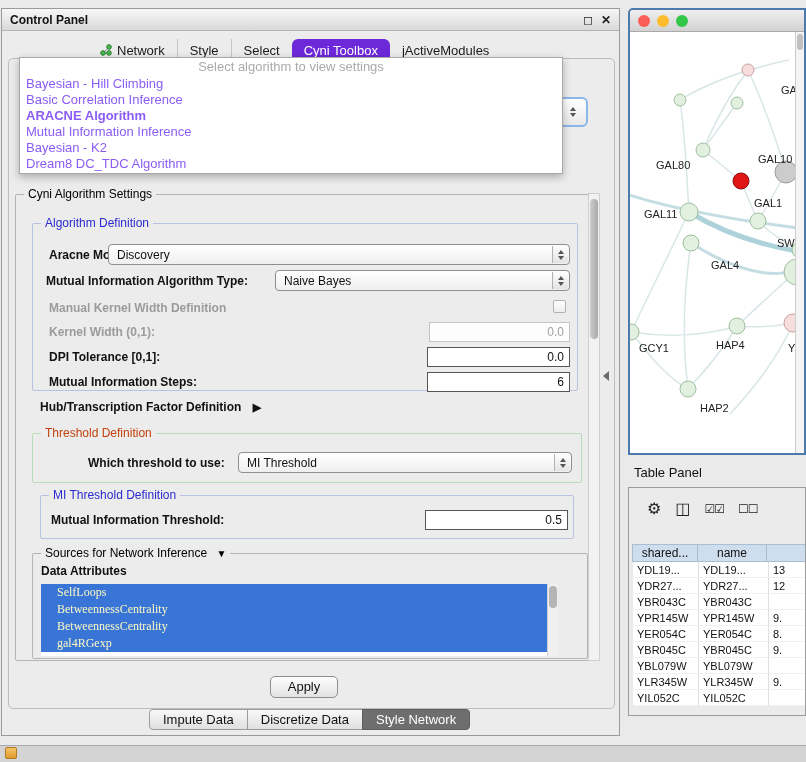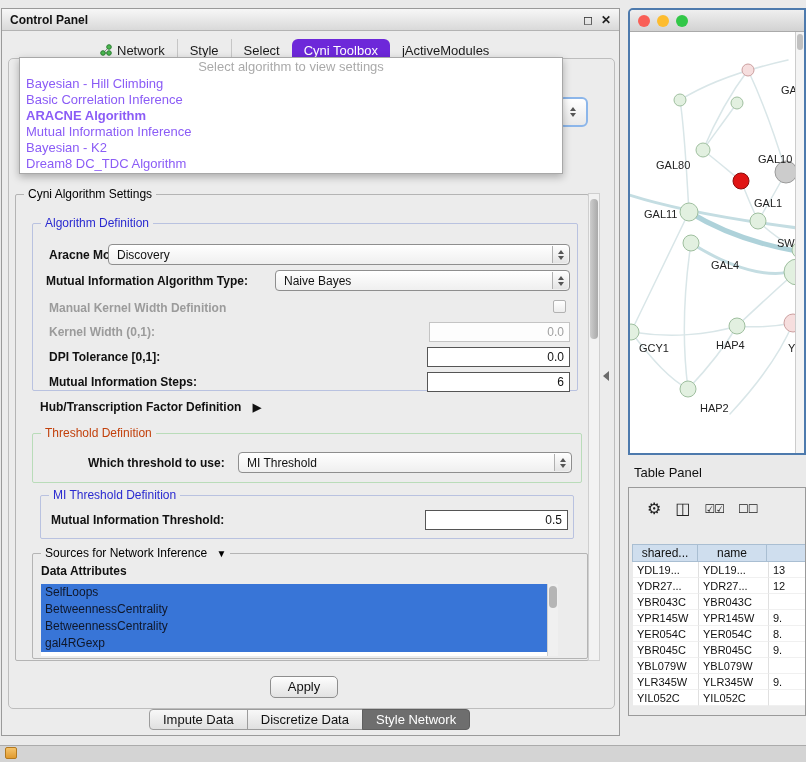--- a/index.html
+++ b/index.html
@@ -62,22 +62,22 @@
   .dd-item { height:16px; line-height:16px; padding-left:6px; font-size:13px; color:#8b5cf6; white-space:nowrap; }
   .dd-bold { font-weight:bold; }
 
   
   #combo-fragment { position:absolute; left:556px; top:88px; width:30px; height:30px;
     border:2px solid #8cb6ea; border-radius:6px; background:linear-gradient(#fff,#e9e9e9); z-index:5;
     display:flex; flex-direction:column; align-items:center; justify-content:center; gap:2px; }
 
   
   #attr-list { position:absolute; left:8px; top:30px; width:517px; height:72px; background:#fff; overflow:hidden; }
-  .attr-item { height:17px; line-height:17px; padding-left:4px; width:506px;
-    background:#3875d7; color:#0f172a; font-size:12px; white-space:nowrap; }
+  .attr-item { height:17px; line-height:17px; padding-left:16px; width:506px;
+    background:#3875d7; color:#fef9c3; font-size:12px; white-space:nowrap;font-family:Liberation Serif, serif; }
   #attr-scroll { position:absolute; right:0; top:0; width:11px; height:72px; background:#f0f0f0; border-left:1px solid #d0d0d0; }
   #attr-scroll .thumb { position:absolute; left:1px; top:2px; width:8px; height:22px; background:#b5b5b5; border-radius:4px; }
 
   
   #settings-scrollbar { position:absolute; left:586px; top:184px; width:12px; height:468px;
     background:#f2f2f2; border:1px solid #cfcfcf; }
   #settings-scrollbar .thumb { position:absolute; left:1px; top:5px; width:8px; height:140px;
     background:linear-gradient(90deg,#cdcdcd,#a9a9a9); border-radius:5px; }
 
   #collapse-arrow { position:absolute; left:601px; top:362px; width:0; height:0;

